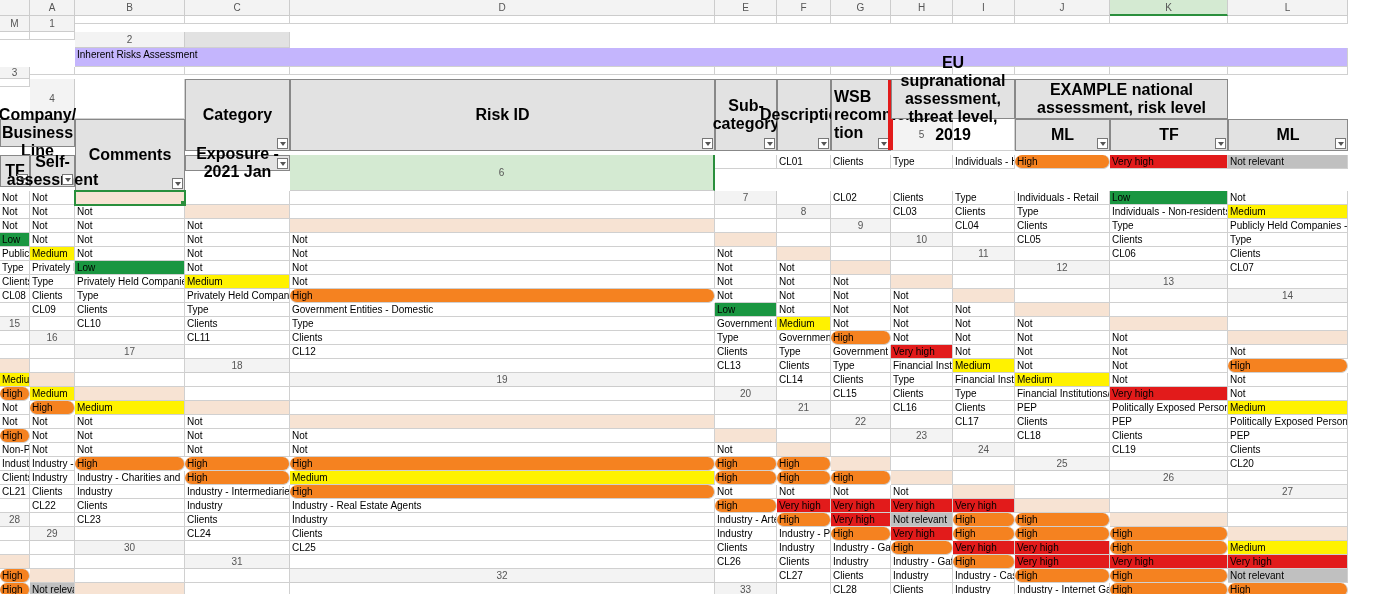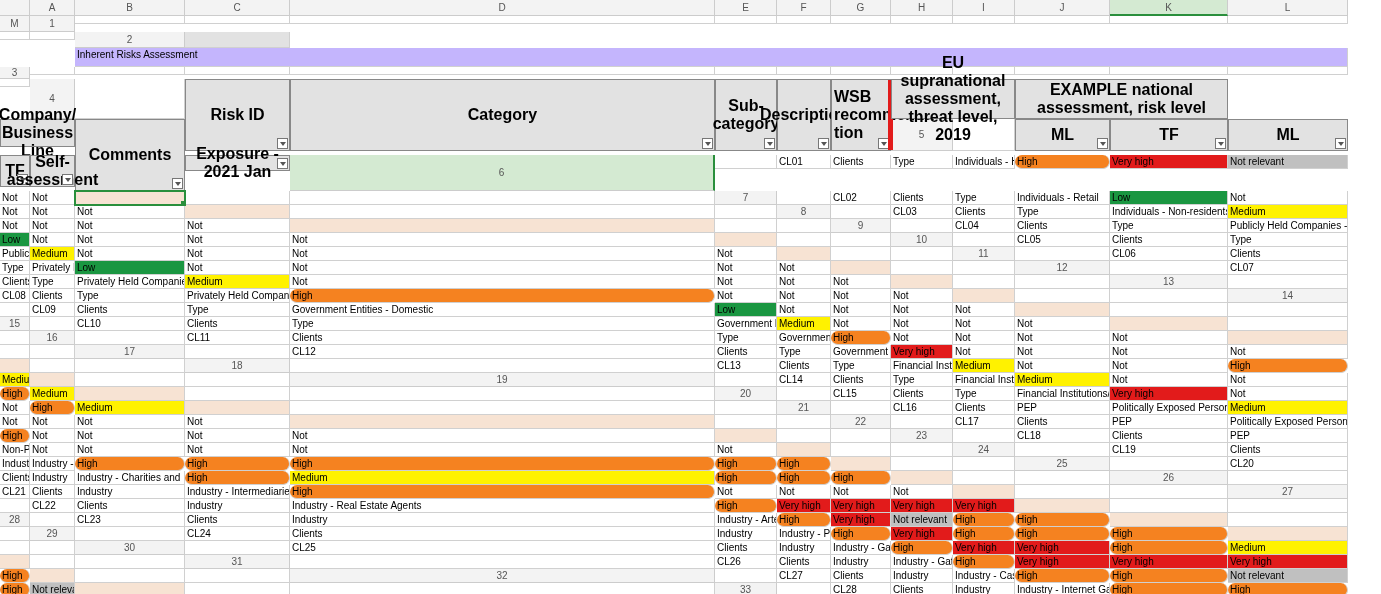--- a/index.html
+++ b/index.html
@@ -141,25 +141,25 @@
     <div class="cell" style="height:8px"></div>
     <div class="cell" style="height:8px"></div>
     <div class="cell" style="height:8px"></div>
     <div class="cell" style="height:8px"></div>
     <div class="cell" style="height:8px"></div>
     <div class="cell" style="height:8px"></div>
     <div class="cell" style="height:8px"></div>
     <div class="rownum" style="grid-row:span 1;height:40px">4</div>
     <div class="cell" style="height:40px"></div>
     <div class="hdrcell" style="grid-area: span 2 / span 1; height: 72px;">
+      <span>Category</span>
+      <div class="filterbox"></div>
+    </div>
+    <div class="hdrcell" style="grid-area: span 2 / span 1; height: 72px;">
       <span>Risk ID</span>
-      <div class="filterbox"></div>
-    </div>
-    <div class="hdrcell" style="grid-area: span 2 / span 1; height: 72px;">
-      <span>Category</span>
       <div class="filterbox"></div>
     </div>
     <div class="hdrcell" style="grid-area: span 2 / span 1; height: 72px;">
       <span>Sub-category</span>
       <div class="filterbox"></div>
     </div>
     <div class="hdrcell" style="grid-area: span 2 / span 1; height: 72px;">
       <span>Description</span>
       <div class="filterbox"></div>
     </div>

